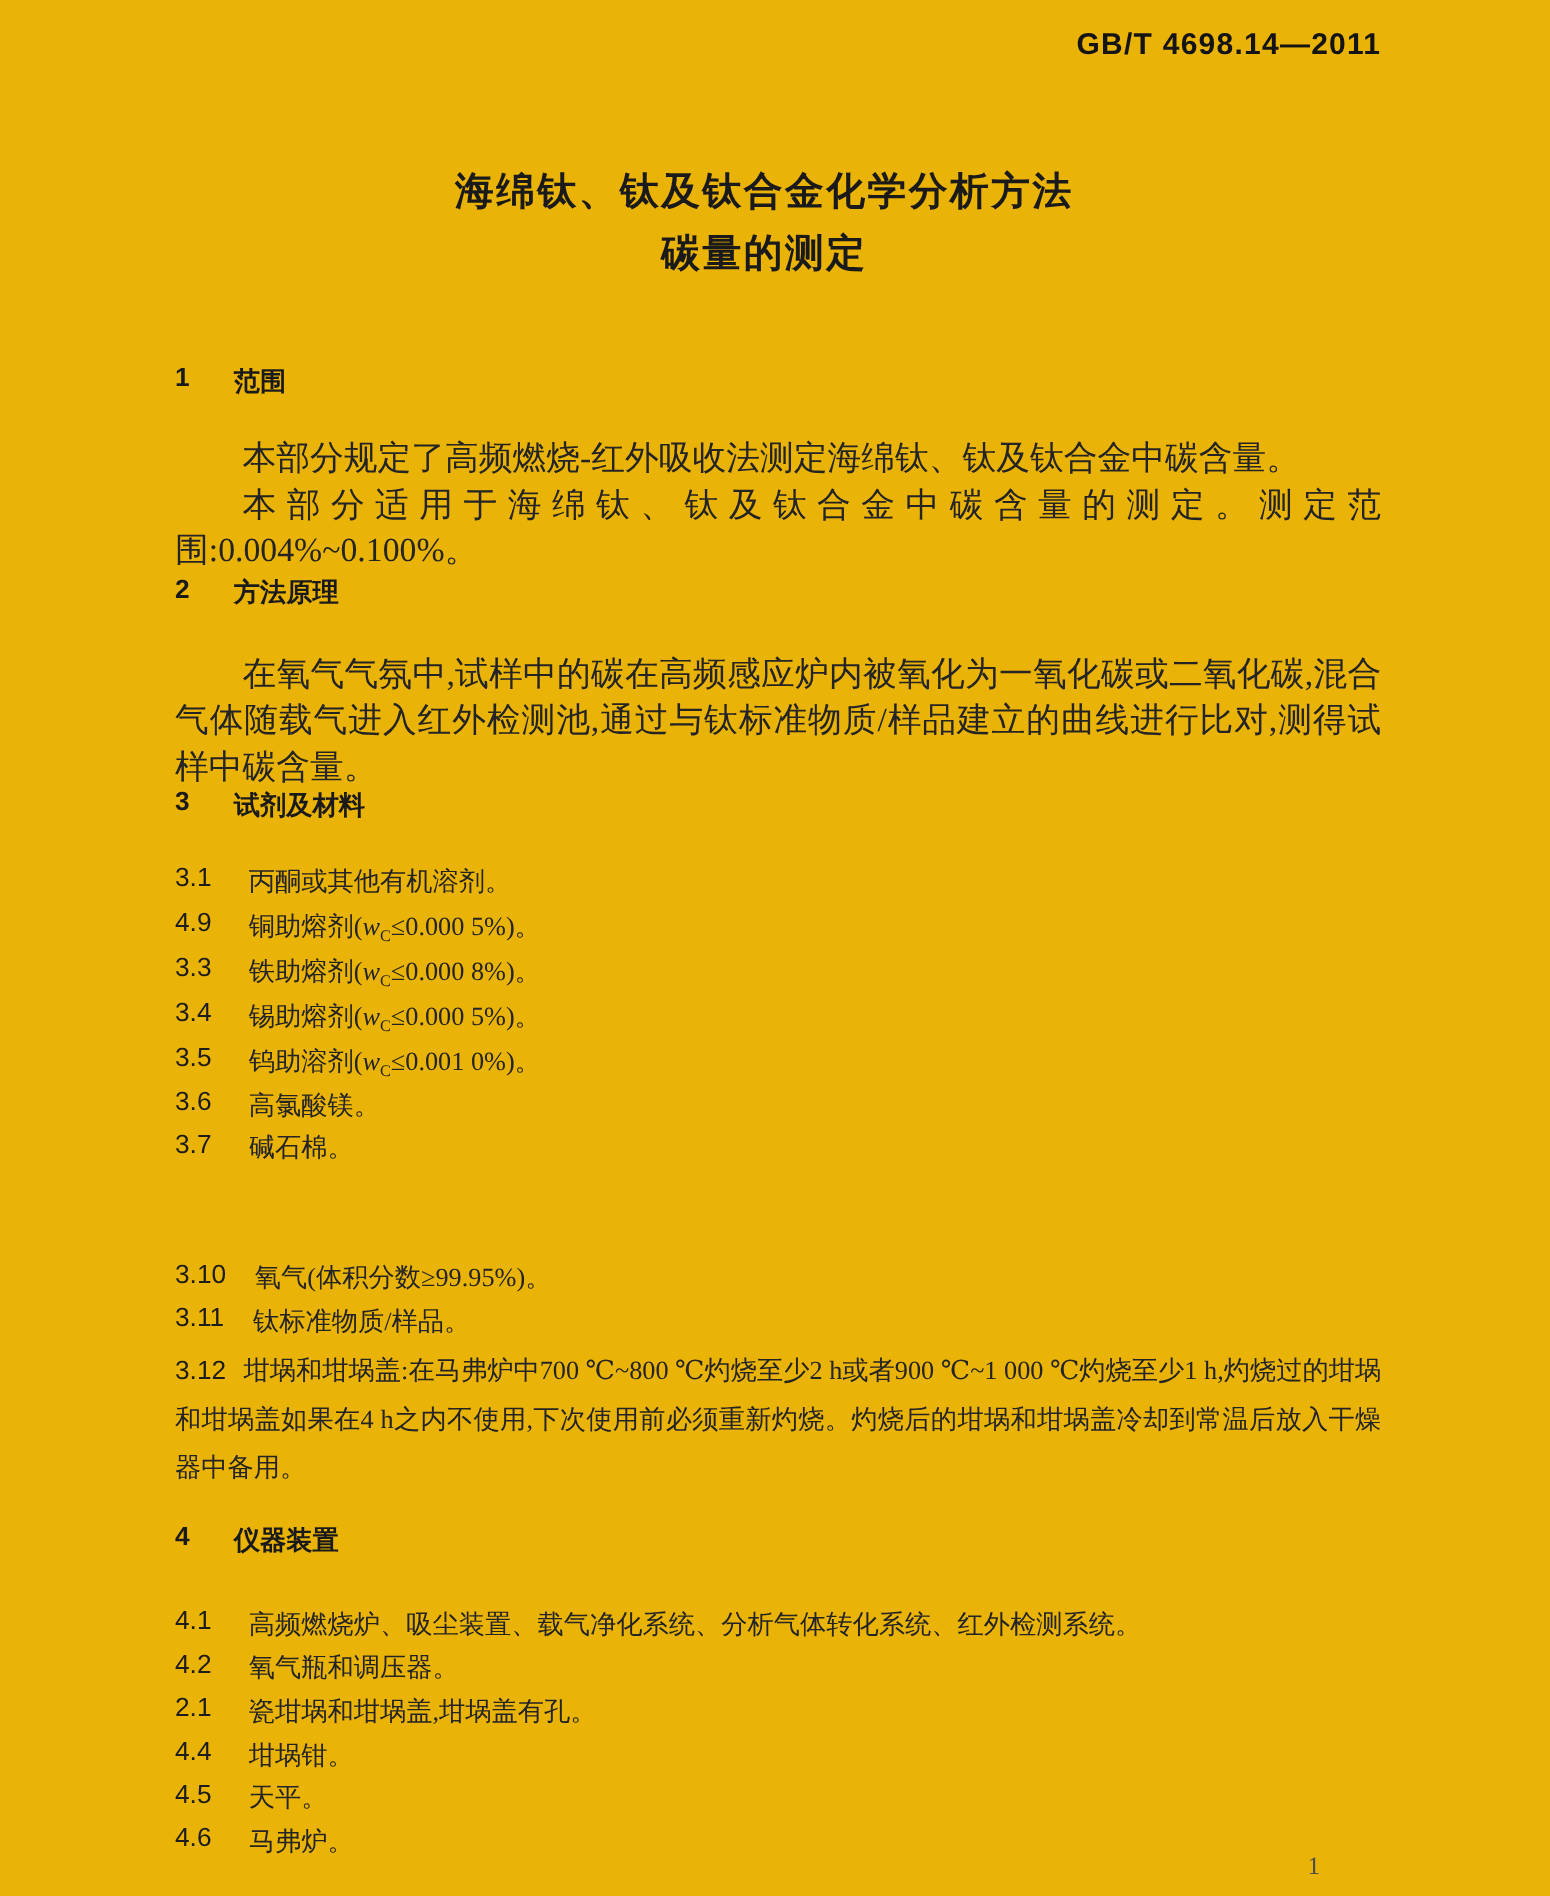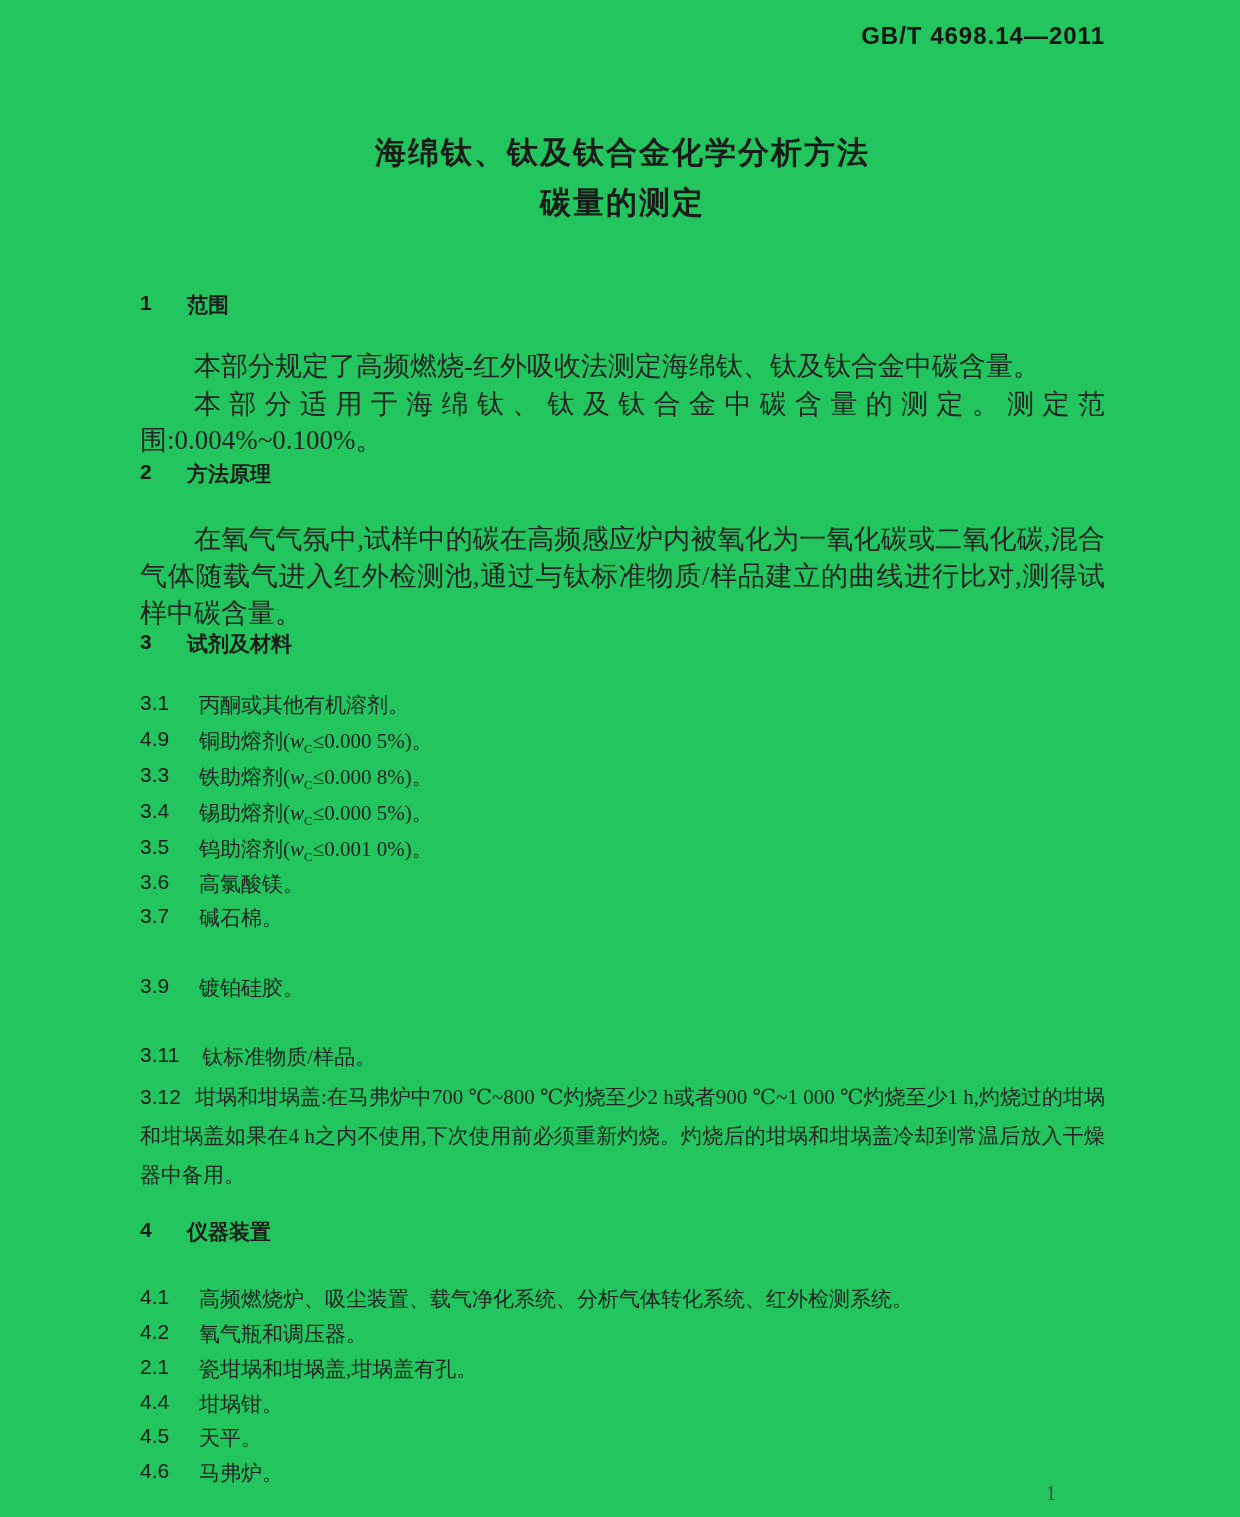--- a/index.html
+++ b/index.html
@@ -1,38 +1,38 @@
 <!DOCTYPE html>
 <html><head>
 <meta charset="utf-8">
 <style>
   html, body { margin: 0; padding: 0; background: #e8e8e8; }
   .page {
     position: relative;
     width: 1240px;
     height: 1517px;
     margin: 0 auto;
-    background: #22c55e;
+    background: #eab308;
     color: #212121;
     font-family: "Liberation Serif", "DejaVu Serif", serif;
     overflow: hidden;
   }
   .std-number {
     position: absolute;
     top: 22px; left: 140px; width: 965px;
     text-align: right;
     font-family: "Liberation Sans", "DejaVu Sans", sans-serif;
     font-weight: bold;
     font-size: 24px;
     color: #141414;
     letter-spacing: 1px;
   }
   .doc-title {
     position: absolute;
-    left: 140px; width: 965px;
+    left: 129px; width: 965px;
     text-align: center;
     font-family: "Liberation Sans", "DejaVu Sans", sans-serif;
     font-weight: bold;
     font-size: 31px;
     letter-spacing: 2px;
     color: #1a1a1a;
   }
   .title-1 { top: 132px; }
   .title-2 { top: 182px; }
   .sec-heading {
@@ -139,23 +139,23 @@
     <span><span>钨助溶剂(</span><span class="sym-var">w</span><sub class="sym-sub">C</sub><span>≤0.001 0%)。</span></span>
   </div>
   <div class="clause-row" style="top:870px">
     <span class="clause-num">3.6</span>
     <span>高氯酸镁。</span>
   </div>
   <div class="clause-row" style="top:904px">
     <span class="clause-num">3.7</span>
     <span>碱石棉。</span>
   </div>
-  <div class="clause-row" style="top:974px">
-    <span class="clause-num">3.9</span>
-    <span>镀铂硅胶。</span>
+  <div class="clause-row" style="top:1008px">
+    <span class="clause-num">3.10</span>
+    <span>氧气(体积分数≥99.95%)。</span>
   </div>
   <div class="clause-row" style="top:1043px">
     <span class="clause-num">3.11</span>
     <span>钛标准物质/样品。</span>
   </div>
 
   <div class="clause-para" style="top:1077px">
     <span class="clause-num-inline">3.12</span><span>坩埚和坩埚盖:在马弗炉中700 ℃~800 ℃灼烧至少2 h或者900 ℃~1 000 ℃灼烧至少1 h,灼烧过的坩埚和坩埚盖如果在4 h之内不使用,下次使用前必须重新灼烧。灼烧后的坩埚和坩埚盖冷却到常温后放入干燥器中备用。</span>
   </div>
 

